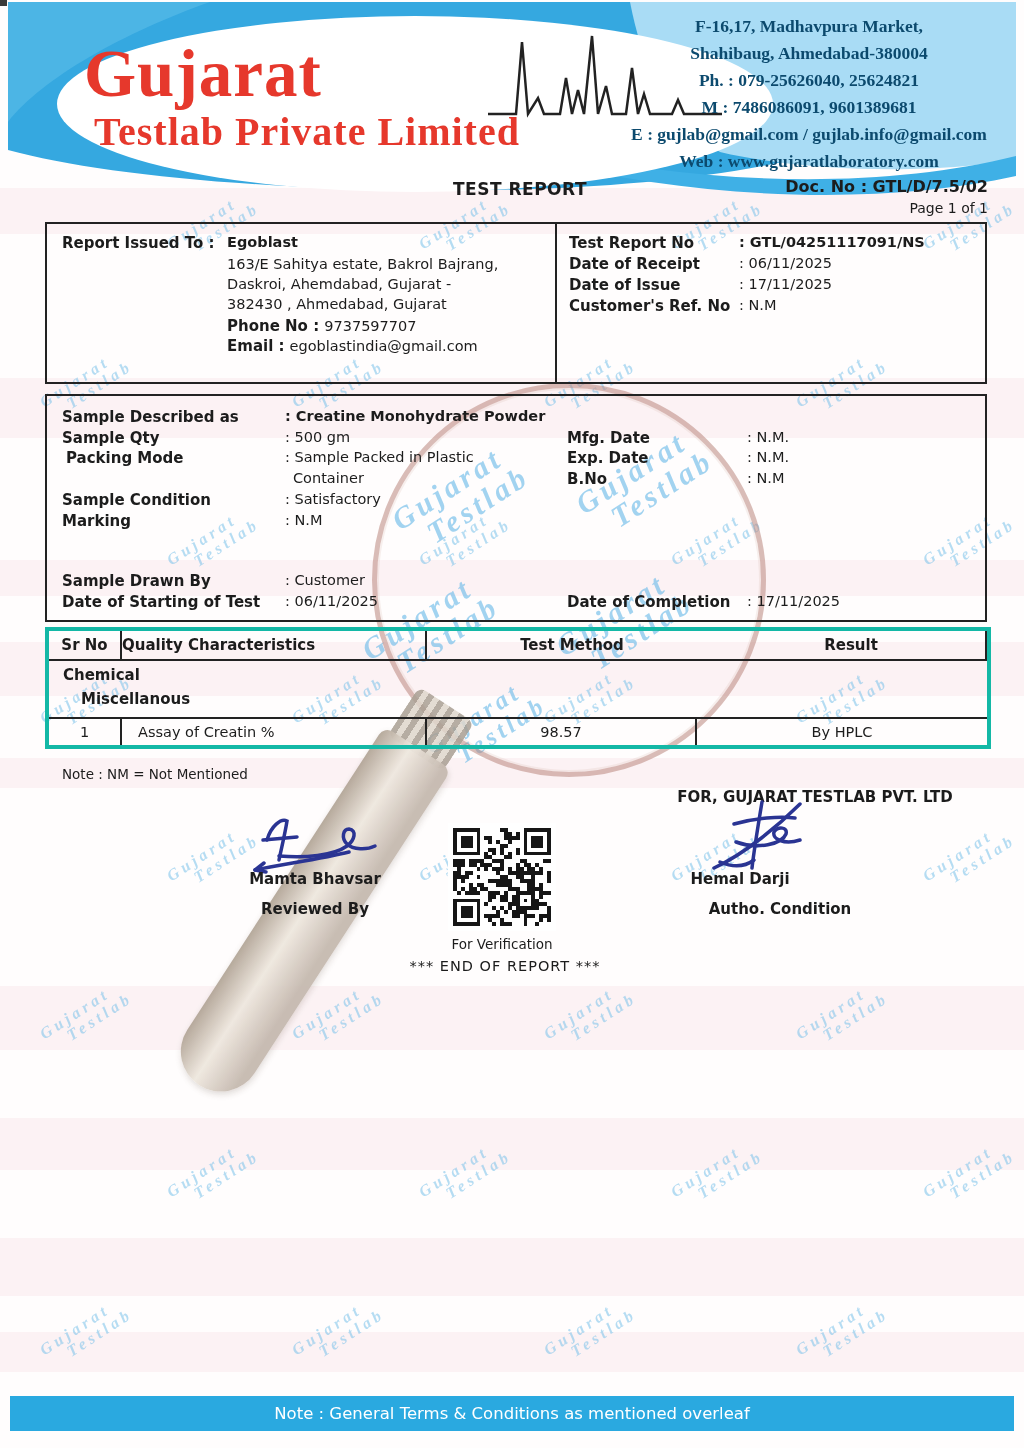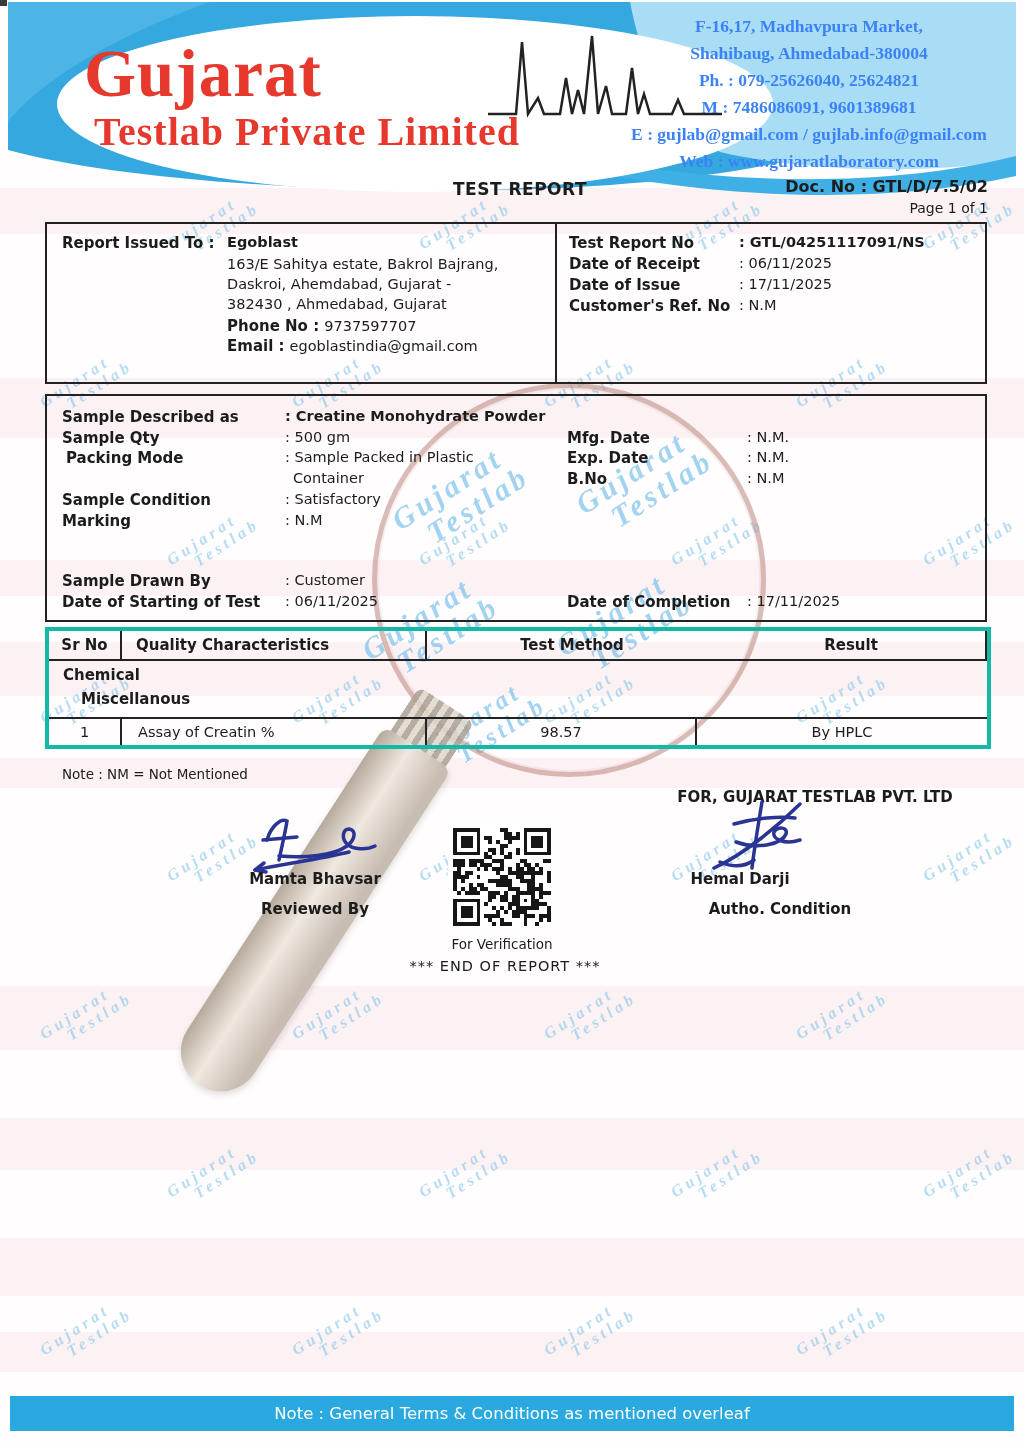--- a/index.html
+++ b/index.html
@@ -28,42 +28,42 @@
             border-radius:10px 10px 40px 40px;opacity:0.95;box-shadow:2px 2px 6px rgba(160,150,140,0.35);}
   
   .content{position:absolute;inset:0;z-index:3;}
   
   .logo-title{position:absolute;left:84px;top:40px;font-family:"Liberation Serif",serif;
               font-weight:bold;font-size:67px;color:#e6382c;letter-spacing:1px;line-height:1;}
   .logo-sub{position:absolute;left:94px;top:112px;font-family:"Liberation Serif",serif;
             font-weight:bold;font-size:40px;color:#e6382c;letter-spacing:1px;line-height:1;}
   .contact{position:absolute;left:606px;top:13px;width:406px;text-align:center;
            font-family:"Liberation Serif",serif;font-weight:bold;font-size:17.5px;
-           line-height:27px;color:#3b82f6;}
+           line-height:27px;color:#0c4a6e;}
   .rpt-title{position:absolute;left:430px;top:179px;width:180px;text-align:center;
              font-weight:bold;font-size:17px;letter-spacing:0.5px;}
   .doc-no{position:absolute;left:700px;top:177px;width:288px;text-align:right;
           font-weight:bold;font-size:16px;}
   .page-no{position:absolute;left:700px;top:200px;width:288px;text-align:right;font-size:14px;}
   
   .box{position:absolute;border:2px solid #222;background:transparent;}
   .b-lbl{font-weight:bold;font-size:15px;white-space:nowrap;}
   .b-val{font-size:14.5px;white-space:nowrap;}
   .b-val-b{font-weight:bold;font-size:14.5px;white-space:nowrap;}
   .divider{position:absolute;top:0;bottom:0;border-left:2px solid #222;}
   
   .rtable{position:absolute;left:45px;top:627px;width:938px;border:4px solid #14b8a6;}
   .trow{display:flex;}
   .tc{box-sizing:border-box;font-size:15px;padding:4px 0;}
   .tc1{width:73px;text-align:center;border-right:2px solid #222;}
   .tc2{width:305px;padding-left:14px;border-right:2px solid #222;}
   .tc3{width:270px;text-align:center;border-right:2px solid #222;}
   .tc4{flex:1;text-align:center;}
   .thead .tc{font-weight:bold;padding:5px 0;}
-  .thead .tc2{padding-left:14px;}
+  .thead .tc2{}
   .thead{border-bottom:2px solid #222;}
   .tgroup{border-bottom:2px solid #222;height:56px;position:relative;}
   .tgroup .g1{position:absolute;left:14px;top:5px;font-weight:bold;font-size:15px;}
   .tgroup .g2{position:absolute;left:32px;top:29px;font-weight:bold;font-size:15px;}
   .tdata .tc{font-size:14.5px;padding:5px 0;}
   
   .sigline{fill:none;stroke:#2a3493;stroke-width:3.5;stroke-linecap:round;}
   .centered{text-align:center;font-weight:bold;font-size:15px;}
   
   #qr-box{position:absolute;left:448px;top:823px;width:108px;height:108px;background:#fff;

